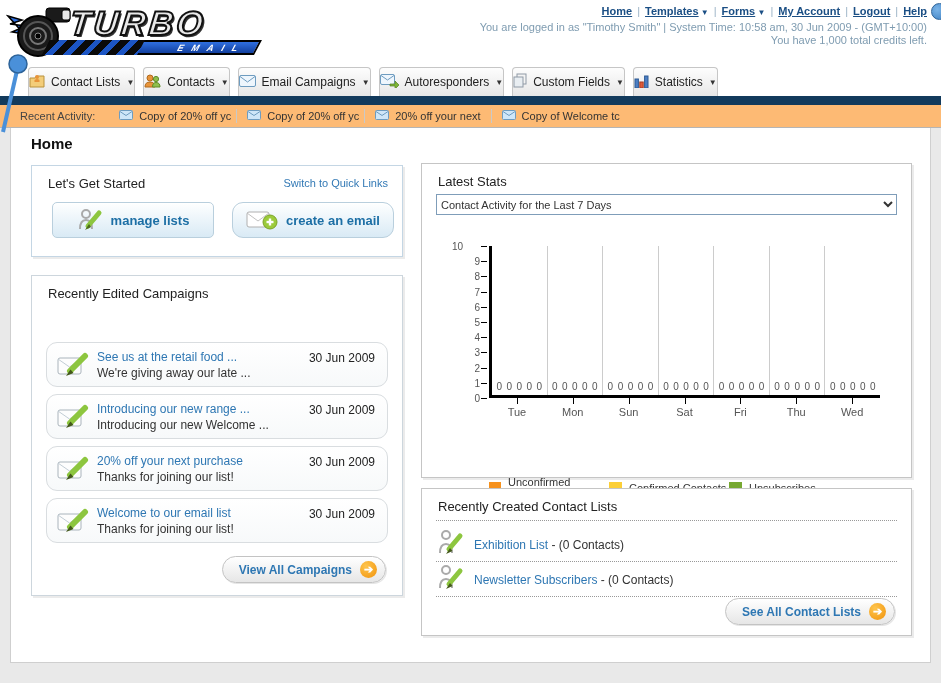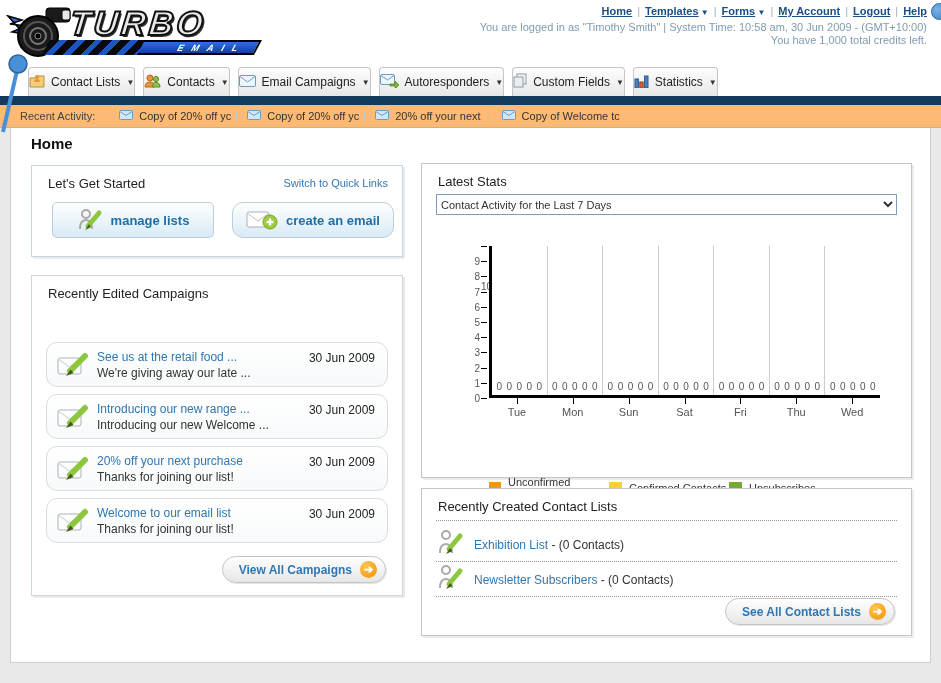--- a/index.html
+++ b/index.html
@@ -313,21 +313,21 @@
       <div class="pill-btn" style="right:16px; bottom:12px;">
         <span>View All Campaigns</span>
         <span class="arrow-ball">➔</span>
       </div>
     </div>
 
     <div class="panel p-stats">
       <div class="panel-title">Latest Stats</div>
       <select class="stats-select" id="statsSelect"><option>Contact Activity for the Last 7 Days</option></select>
       <div class="chartbox" id="chartBox">
-          <div class="ytick" style="left:48px; top:17px;margin-top:40px;">10</div>
+          <div class="ytick" style="left:19px; top:17px;">10</div>
           <div class="ydash" style="left:59px; top:22px;"></div>
           <div class="ytick" style="left:36px; top:32.2px;">9</div>
           <div class="ydash" style="left:59px; top:37.2px;"></div>
           <div class="ytick" style="left:36px; top:47.400000000000006px;">8</div>
           <div class="ydash" style="left:59px; top:52.400000000000006px;"></div>
           <div class="ytick" style="left:36px; top:62.599999999999994px;">7</div>
           <div class="ydash" style="left:59px; top:67.6px;"></div>
           <div class="ytick" style="left:36px; top:77.80000000000001px;">6</div>
           <div class="ydash" style="left:59px; top:82.80000000000001px;"></div>
           <div class="ytick" style="left:36px; top:93px;">5</div>

